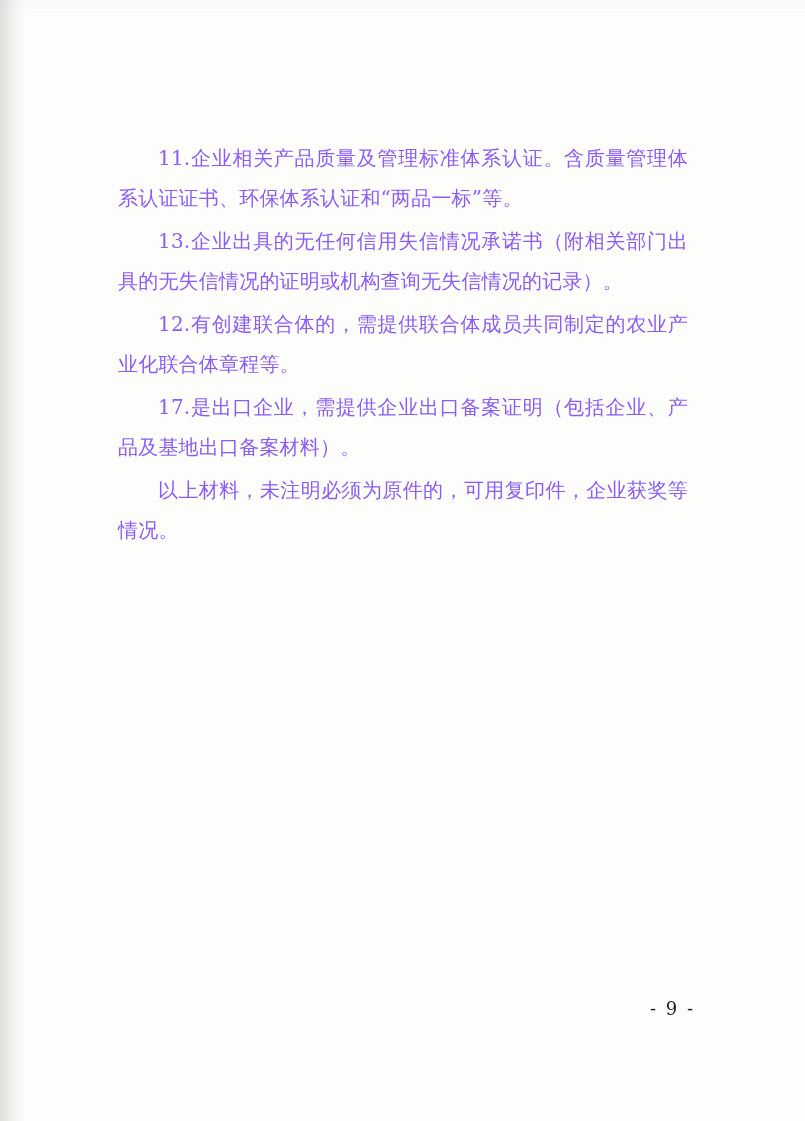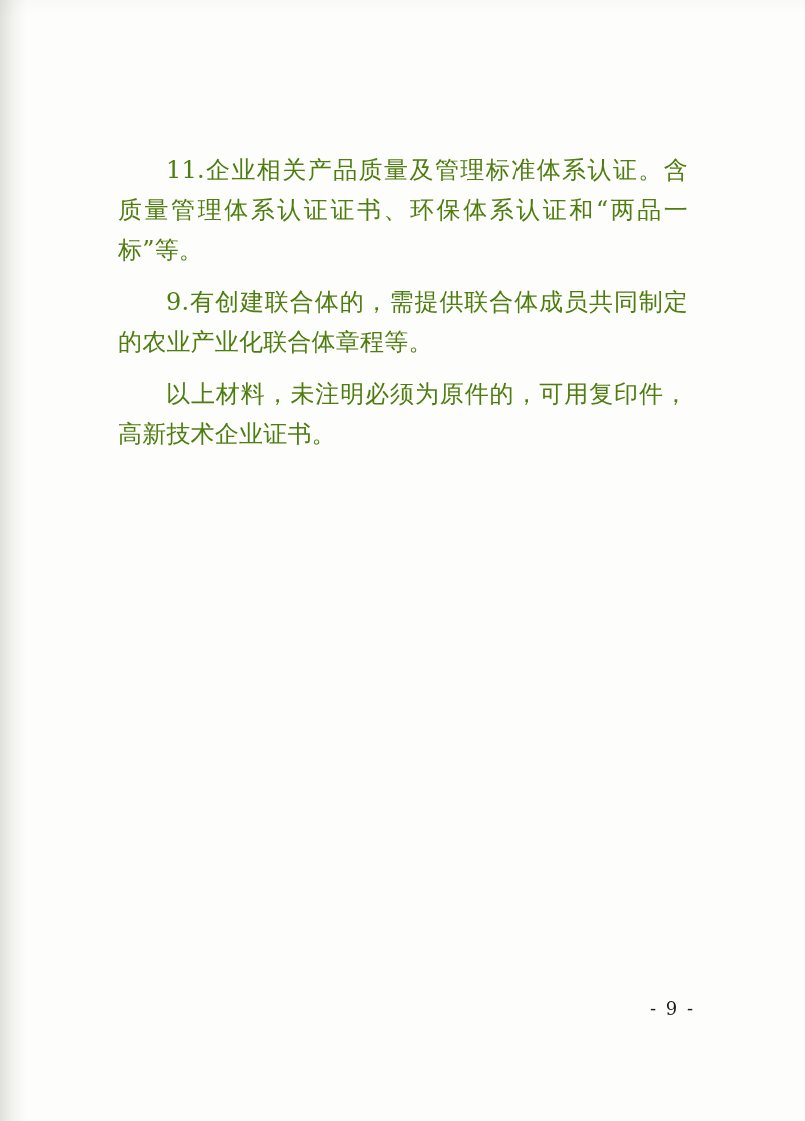--- a/index.html
+++ b/index.html
@@ -38,28 +38,28 @@
     height: 100%;
     background: linear-gradient(90deg, rgba(190,190,185,0.35), rgba(255,255,255,0));
   }
   .content {
     position: absolute;
     left: 118px;
     top: 138px;
     width: 570px;
   }
   p.para {
-    margin: 12px 0 3px 0;
-    font-size: 24px;
+    margin: 0 0 3px 0;
+    font-size: 20px;
     line-height: 40px;
     text-align: justify;
     text-justify: inter-ideograph;
     text-indent: 2em;
     letter-spacing: 0.2px;
-    color: #4d7c0f;
+    color: #8b5cf6;
   }
   p.para.tight {
     letter-spacing: -0.1px;
   }
   .page-number {
     position: absolute;
     left: 0;
     top: 998px;
     width: 805px;
     text-align: center;
@@ -75,20 +75,22 @@
 </style>
 </head>
 <body>
 
 <div class="page">
   <div class="left-edge"></div>
   <div class="scan-noise"></div>
 
   <div class="content">
     <p class="para">11.企业相关产品质量及管理标准体系认证。含质量管理体系认证证书、环保体系认证和“两品一标”等。</p>
-    <p class="para">9.有创建联合体的，需提供联合体成员共同制定的农业产业化联合体章程等。</p>
-    <p class="para">以上材料，未注明必须为原件的，可用复印件，高新技术企业证书。</p>
+    <p class="para">13.企业出具的无任何信用失信情况承诺书（附相关部门出具的无失信情况的证明或机构查询无失信情况的记录）。</p>
+    <p class="para">12.有创建联合体的，需提供联合体成员共同制定的农业产业化联合体章程等。</p>
+    <p class="para">17.是出口企业，需提供企业出口备案证明（包括企业、产品及基地出口备案材料）。</p>
+    <p class="para">以上材料，未注明必须为原件的，可用复印件，企业获奖等情况。</p>
   </div>
 
   <div class="page-number">
     <span>- 9 -</span>
   </div>
 </div>
 
 </body></html>

